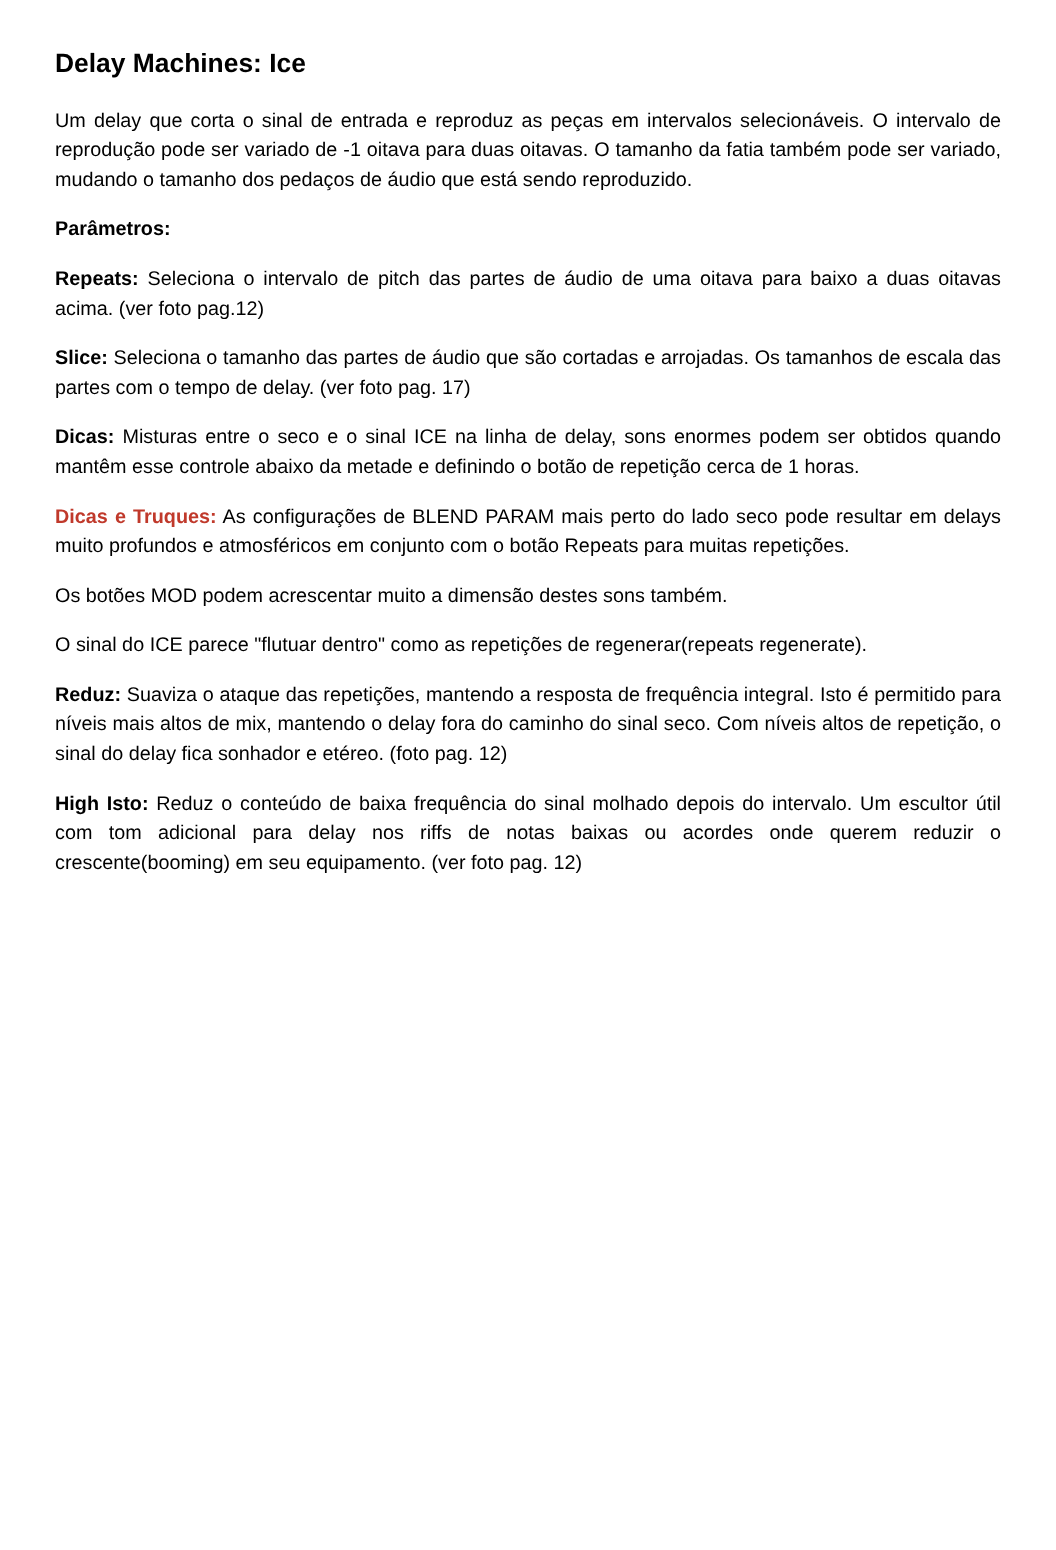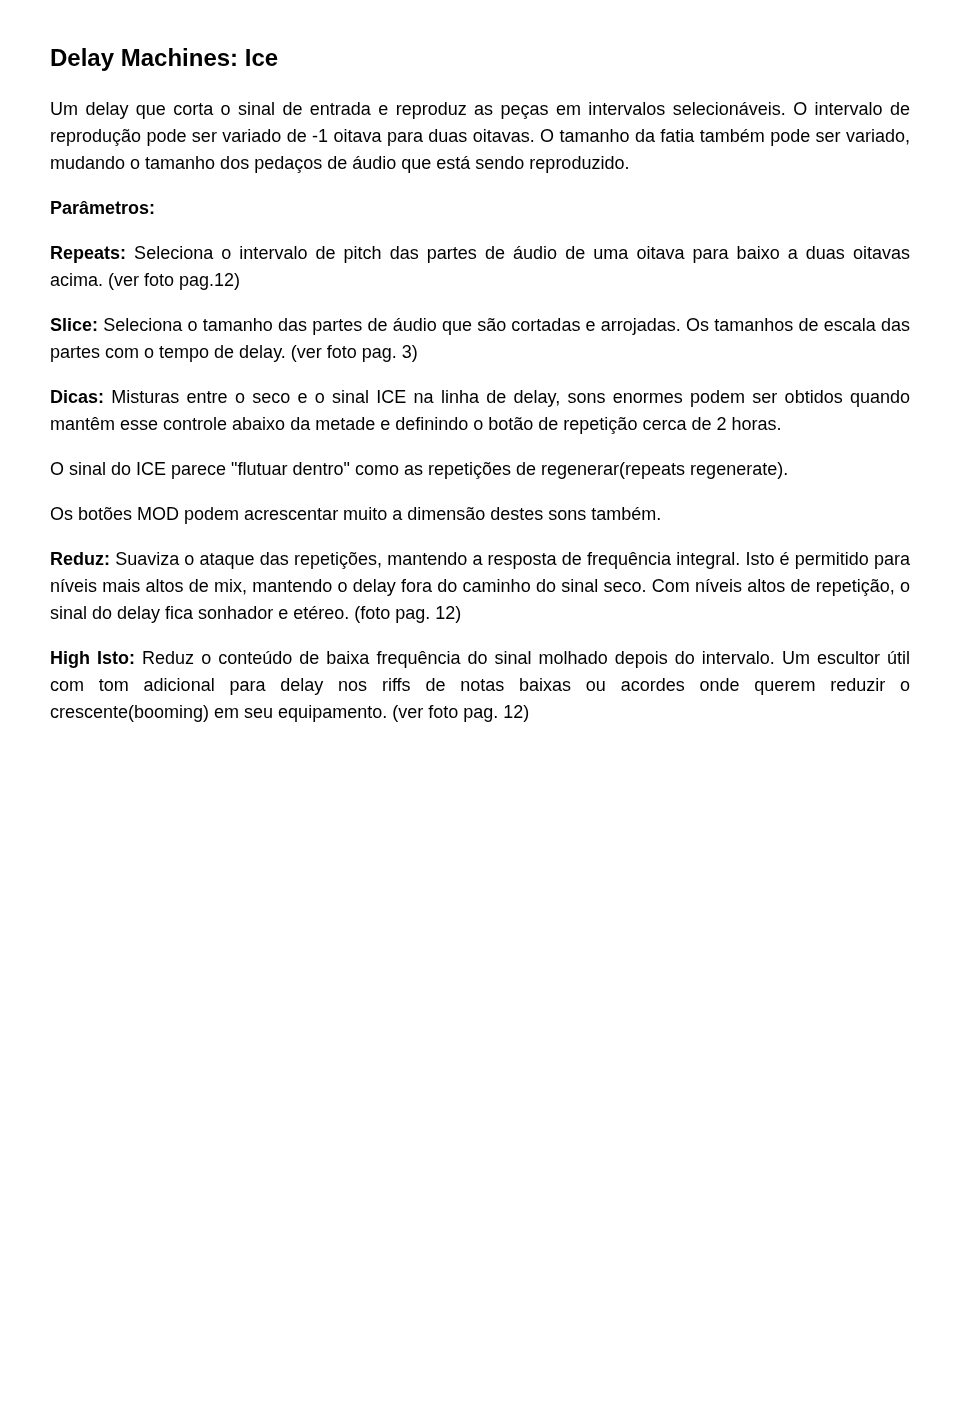--- a/index.html
+++ b/index.html
@@ -56,34 +56,37 @@
 
   <p>
     <span class="bold">Parâmetros:</span>
   </p>
 
   <p>
     <span class="bold">Repeats:</span><span> Seleciona o intervalo de pitch das partes de áudio de uma oitava para baixo a duas oitavas acima. (ver foto pag.12)</span>
   </p>
 
   <p>
-    <span class="bold">Slice:</span><span> Seleciona o tamanho das partes de áudio que são cortadas e arrojadas. Os tamanhos de escala das partes com o tempo de delay. (ver foto pag. 3)</span>
+    <span class="bold">Slice:</span><span> Seleciona o tamanho das partes de áudio que são cortadas e arrojadas. Os tamanhos de escala das partes com o tempo de delay. (ver foto pag. 17)</span>
   </p>
 
   <p>
-    <span class="bold">Dicas:</span><span> Misturas entre o seco e o sinal ICE na linha de delay, sons enormes podem ser obtidos quando mantêm esse controle abaixo da metade e definindo o botão de repetição cerca de 2 horas.</span>
+    <span class="bold">Dicas:</span><span> Misturas entre o seco e o sinal ICE na linha de delay, sons enormes podem ser obtidos quando mantêm esse controle abaixo da metade e definindo o botão de repetição cerca de 1 horas.</span>
   </p>
 
-
   <p>
-    <span>O sinal do ICE parece "flutuar dentro" como as repetições de regenerar(repeats regenerate).</span>
+    <span class="dicas-title">Dicas e Truques:</span><span> As configurações de BLEND PARAM mais perto do lado seco pode resultar em delays muito profundos e atmosféricos em conjunto com o botão Repeats para muitas repetições.</span>
   </p>
 
   <p>
     <span>Os botões MOD podem acrescentar muito a dimensão destes sons também.</span>
+  </p>
+
+  <p>
+    <span>O sinal do ICE parece "flutuar dentro" como as repetições de regenerar(repeats regenerate).</span>
   </p>
 
   <p>
     <span class="bold">Reduz:</span><span> Suaviza o ataque das repetições, mantendo a resposta de frequência integral. Isto é permitido para níveis mais altos de mix, mantendo o delay fora do caminho do sinal seco. Com níveis altos de repetição, o sinal do delay fica sonhador e etéreo. (foto pag. 12)</span>
   </p>
 
   <p>
     <span class="bold">High Isto:</span><span> Reduz o conteúdo de baixa frequência do sinal molhado depois do intervalo. Um escultor útil com tom adicional para delay nos riffs de notas baixas ou acordes onde querem reduzir o crescente(booming) em seu equipamento. (ver foto pag. 12)</span>
   </p>
 

